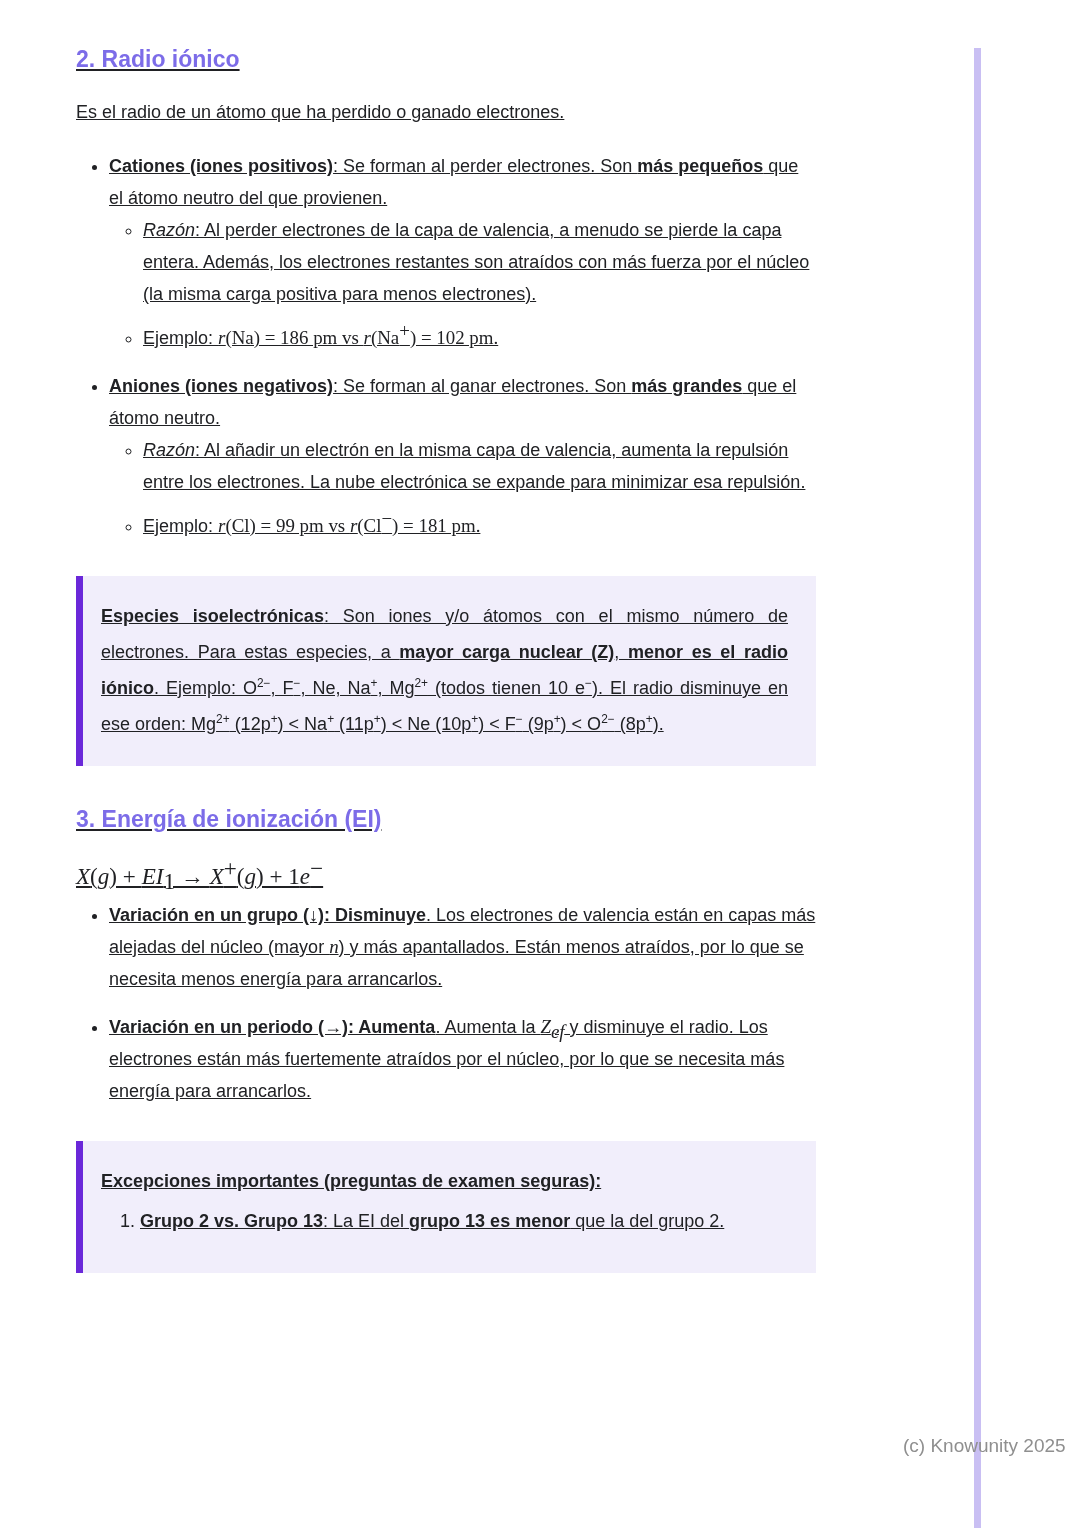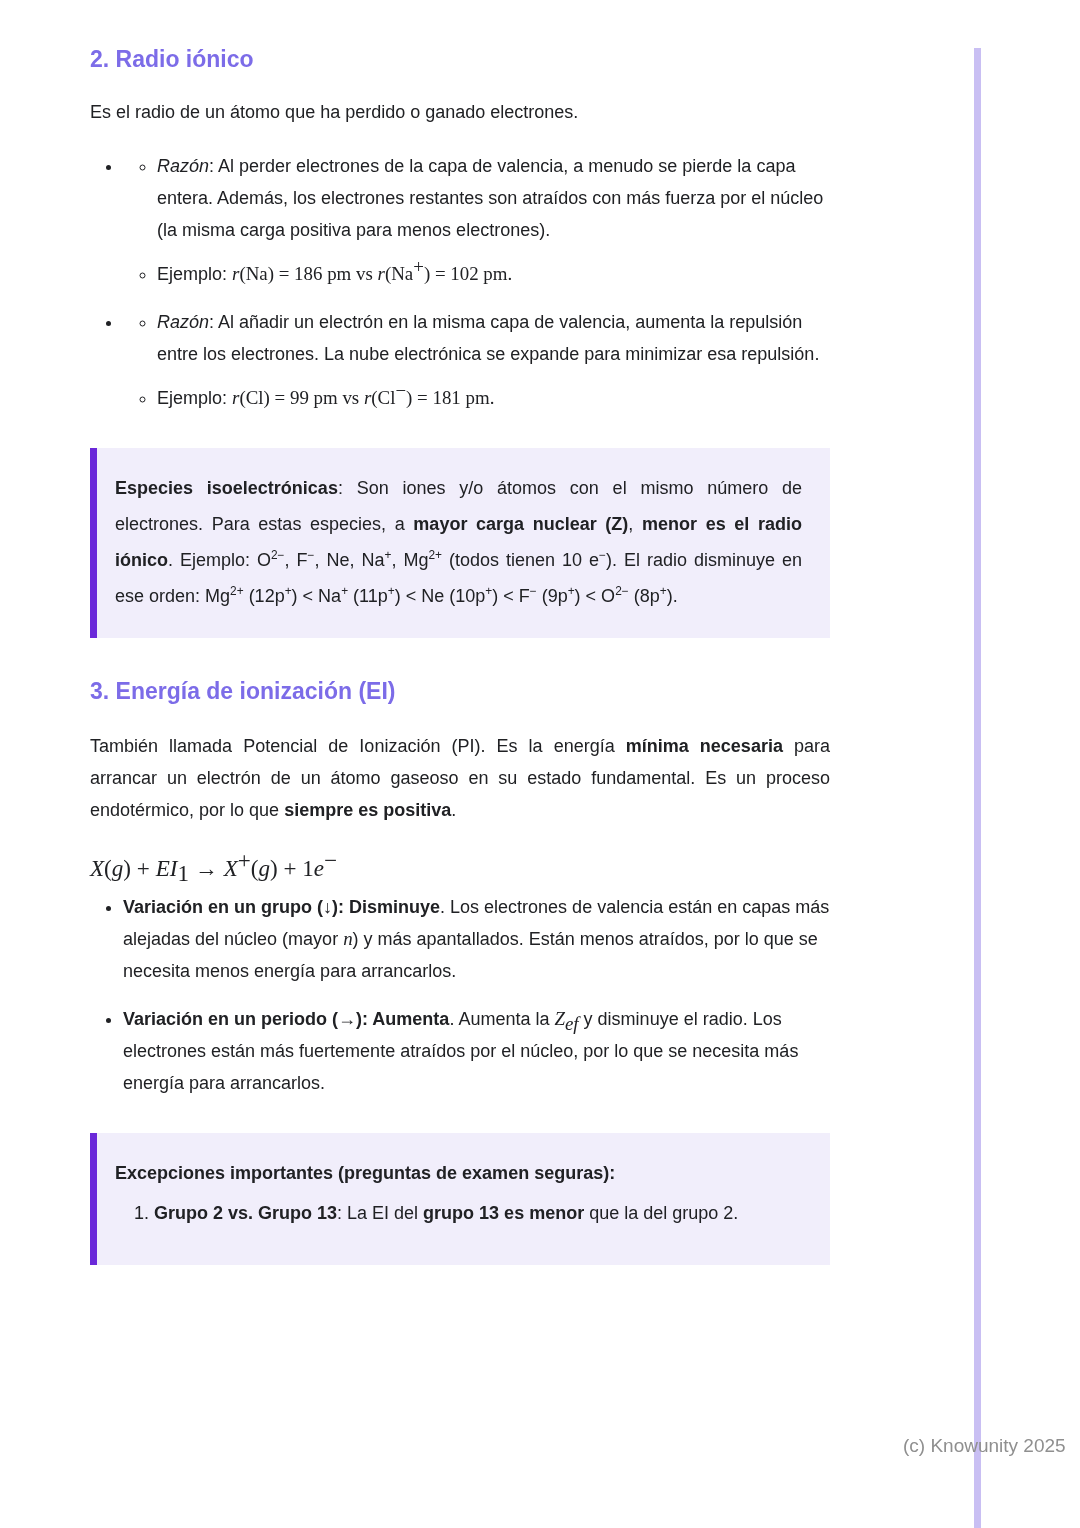--- a/index.html
+++ b/index.html
@@ -6,25 +6,26 @@
   html, body { width: 1080px; height: 1528px; }
   body {
     position: relative;
     overflow: hidden;
     background: #ffffff;
     font-family: "Liberation Sans", sans-serif;
     color: #202124;
   }
   .content {
     position: absolute;
-    left: 90px;
+    left: 76px;
     top: 0;
     width: 740px;
     font-size: 18px;
     line-height: 32px;
+    text-decoration: underline;
   }
   h2 {
     font-size: 23px;
     line-height: 30px;
     font-weight: 700;
     color: var(--accent, #7c6ce8);
   }
   .h2-first { margin-top: 44px; margin-bottom: 22px; }
   .h2-second { margin-top: 38px; margin-bottom: 24px; }
   .para { margin-bottom: 22px; }
@@ -76,48 +77,49 @@
 <div class="page-root">
 
   <main class="content">
 
     <h2 class="h2-first">2. Radio iónico</h2>
 
     <p class="para">Es el radio de un átomo que ha perdido o ganado electrones.</p>
 
     <ul class="l1">
       <li>
+        <div><span class="b">Cationes (iones positivos)</span>: Se forman al perder electrones. Son <span class="b">más pequeños</span> que el átomo neutro del que provienen.</div>
         <ul class="l2">
           <li>
             <div><span class="i">Razón</span>: Al perder electrones de la capa de valencia, a menudo se pierde la capa entera. Además, los electrones restantes son atraídos con más fuerza por el núcleo (la misma carga positiva para menos electrones).</div>
           </li>
           <li>
             <div>Ejemplo: <span class="i math">r</span><span class="math">(Na) = 186 pm vs </span><span class="i math">r</span><span class="math">(Na</span><sup class="math">+</sup><span class="math">) = 102 pm.</span></div>
           </li>
         </ul>
       </li>
       <li>
+        <div><span class="b">Aniones (iones negativos)</span>: Se forman al ganar electrones. Son <span class="b">más grandes</span> que el átomo neutro.</div>
         <ul class="l2">
           <li>
             <div><span class="i">Razón</span>: Al añadir un electrón en la misma capa de valencia, aumenta la repulsión entre los electrones. La nube electrónica se expande para minimizar esa repulsión.</div>
           </li>
           <li>
             <div>Ejemplo: <span class="i math">r</span><span class="math">(Cl) = 99 pm vs </span><span class="i math">r</span><span class="math">(Cl</span><sup class="math">−</sup><span class="math">) = 181 pm.</span></div>
           </li>
         </ul>
       </li>
     </ul>
 
     <aside class="callout">
       <p class="justify"><span class="b">Especies isoelectrónicas</span>: Son iones y/o átomos con el mismo número de electrones. Para estas especies, a <span class="b">mayor carga nuclear (Z)</span>, <span class="b">menor es el radio iónico</span>. Ejemplo: O<sup>2−</sup>, F<sup>−</sup>, Ne, Na<sup>+</sup>, Mg<sup>2+</sup> (todos tienen 10 e<sup>−</sup>). El radio disminuye en ese orden: Mg<sup>2+</sup> (12p<sup>+</sup>) &lt; Na<sup>+</sup> (11p<sup>+</sup>) &lt; Ne (10p<sup>+</sup>) &lt; F<sup>−</sup> (9p<sup>+</sup>) &lt; O<sup>2−</sup> (8p<sup>+</sup>).</p>
     </aside>
 
     <h2 class="h2-second">3. Energía de ionización (EI)</h2>
 
-    <p class="para justify">También llamada Potencial de Ionización (PI). Es la energía <span class="b">mínima necesaria</span> para arrancar un electrón de un átomo gaseoso en su estado fundamental. Es un proceso endotérmico, por lo que <span class="b">siempre es positiva</span>.</p>
 
     <p class="formula"><span class="i math">X</span><span class="math">(</span><span class="i math">g</span><span class="math">) + </span><span class="i math">EI</span><sub class="math">1</sub><span class="math"> → </span><span class="i math">X</span><sup class="math">+</sup><span class="math">(</span><span class="i math">g</span><span class="math">) + 1</span><span class="i math">e</span><sup class="math">−</sup></p>
 
     <ul class="l1 after-formula">
       <li>
         <div><span class="b">Variación en un grupo (↓): Disminuye</span>. Los electrones de valencia están en capas más alejadas del núcleo (mayor <span class="i math">n</span>) y más apantallados. Están menos atraídos, por lo que se necesita menos energía para arrancarlos.</div>
       </li>
       <li>
         <div><span class="b">Variación en un periodo (→): Aumenta</span>. Aumenta la <span class="i math">Z</span><sub class="i math">ef</sub> y disminuye el radio. Los electrones están más fuertemente atraídos por el núcleo, por lo que se necesita más energía para arrancarlos.</div>
       </li>

